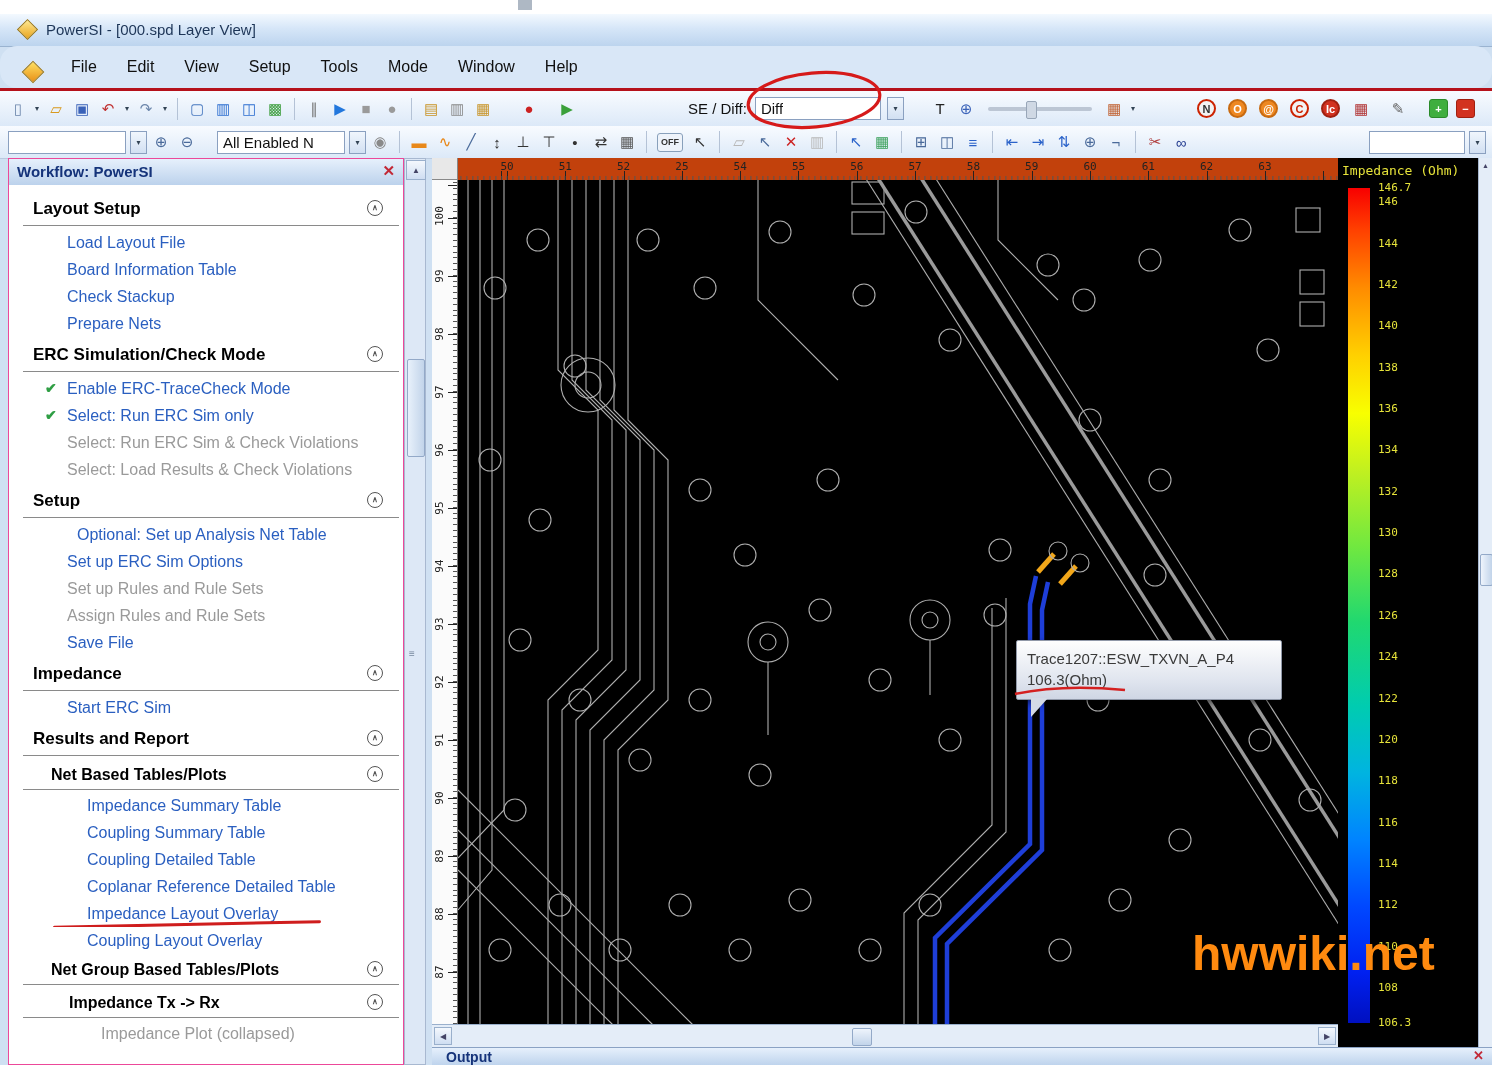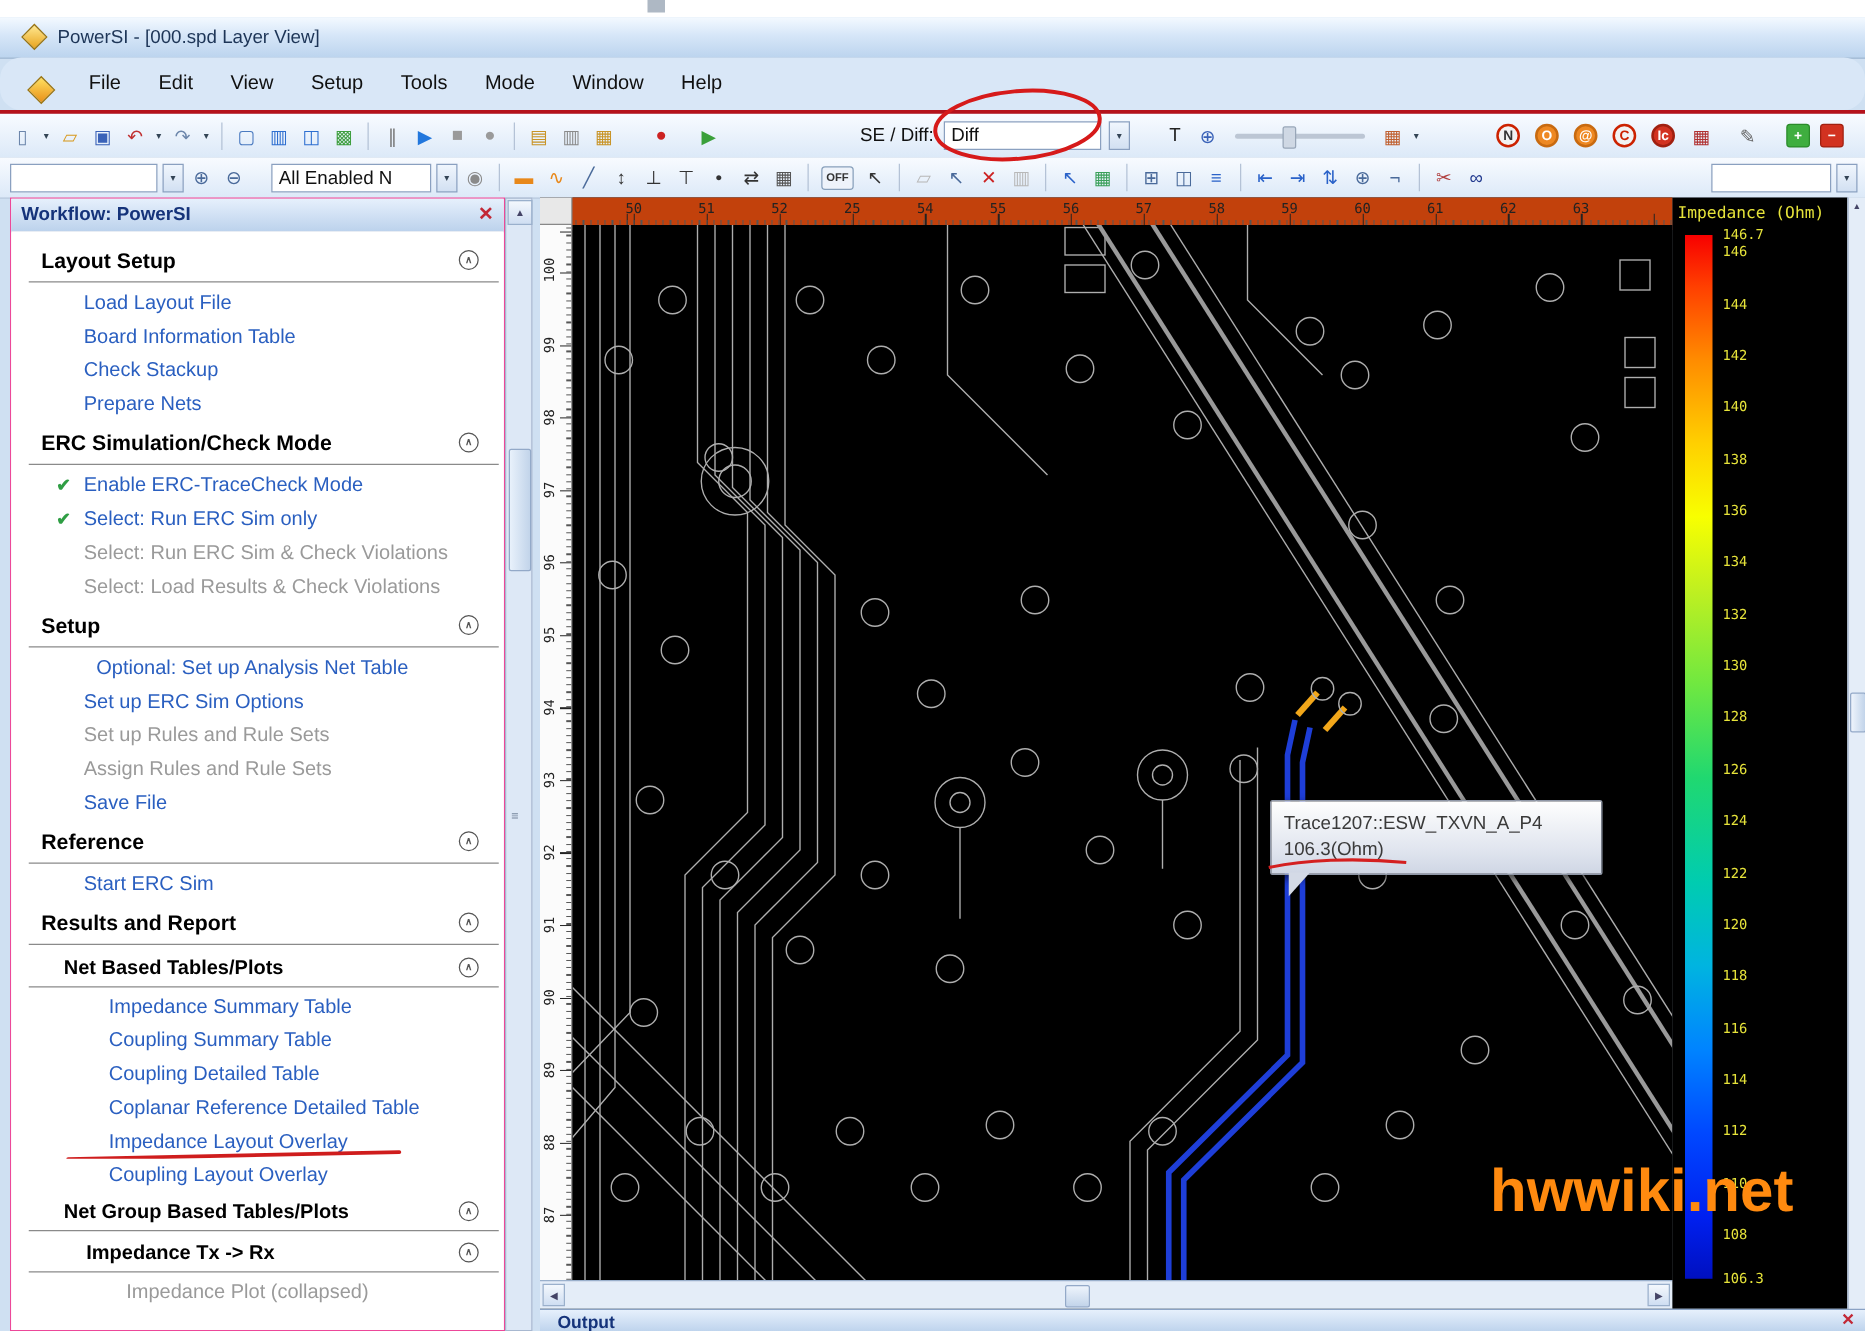--- a/index.html
+++ b/index.html
@@ -301,21 +301,21 @@
         <div class="wf-row wf-check"><span class="wf-label">Enable ERC-TraceCheck Mode</span><span class="wf-checkmark">✔</span></div>
         <div class="wf-row wf-check"><span class="wf-label">Select: Run ERC Sim only</span><span class="wf-checkmark">✔</span></div>
         <div class="wf-row wf-gray"><span class="wf-label">Select: Run ERC Sim &amp; Check Violations</span></div>
         <div class="wf-row wf-gray"><span class="wf-label">Select: Load Results &amp; Check Violations</span></div>
         <div class="wf-row wf-header"><span class="wf-label">Setup</span><span class="wf-toggle">∧</span></div>
         <div class="wf-row wf-link ind-opt"><span class="wf-label">Optional: Set up Analysis Net Table</span></div>
         <div class="wf-row wf-link"><span class="wf-label">Set up ERC Sim Options</span></div>
         <div class="wf-row wf-gray"><span class="wf-label">Set up Rules and Rule Sets</span></div>
         <div class="wf-row wf-gray"><span class="wf-label">Assign Rules and Rule Sets</span></div>
         <div class="wf-row wf-link"><span class="wf-label">Save File</span></div>
-        <div class="wf-row wf-header"><span class="wf-label">Reference</span><span class="wf-toggle">∧</span></div>
+        <div class="wf-row wf-header"><span class="wf-label">Impedance</span><span class="wf-toggle">∧</span></div>
         <div class="wf-row wf-link"><span class="wf-label">Start ERC Sim</span></div>
         <div class="wf-row wf-header"><span class="wf-label">Results and Report</span><span class="wf-toggle">∧</span></div>
         <div class="wf-row wf-sub1"><span class="wf-label">Net Based Tables/Plots</span><span class="wf-toggle">∧</span></div>
         <div class="wf-row wf-link ind-2"><span class="wf-label">Impedance Summary Table</span></div>
         <div class="wf-row wf-link ind-2"><span class="wf-label">Coupling Summary Table</span></div>
         <div class="wf-row wf-link ind-2"><span class="wf-label">Coupling Detailed Table</span></div>
         <div class="wf-row wf-link ind-2"><span class="wf-label">Coplanar Reference Detailed Table</span></div>
         <div class="wf-row wf-link ind-2"><span class="wf-label">Impedance Layout Overlay</span><div class="ann-underline"></div></div>
         <div class="wf-row wf-link ind-2"><span class="wf-label">Coupling Layout Overlay</span></div>
         <div class="wf-row wf-sub1"><span class="wf-label">Net Group Based Tables/Plots</span><span class="wf-toggle">∧</span></div>

